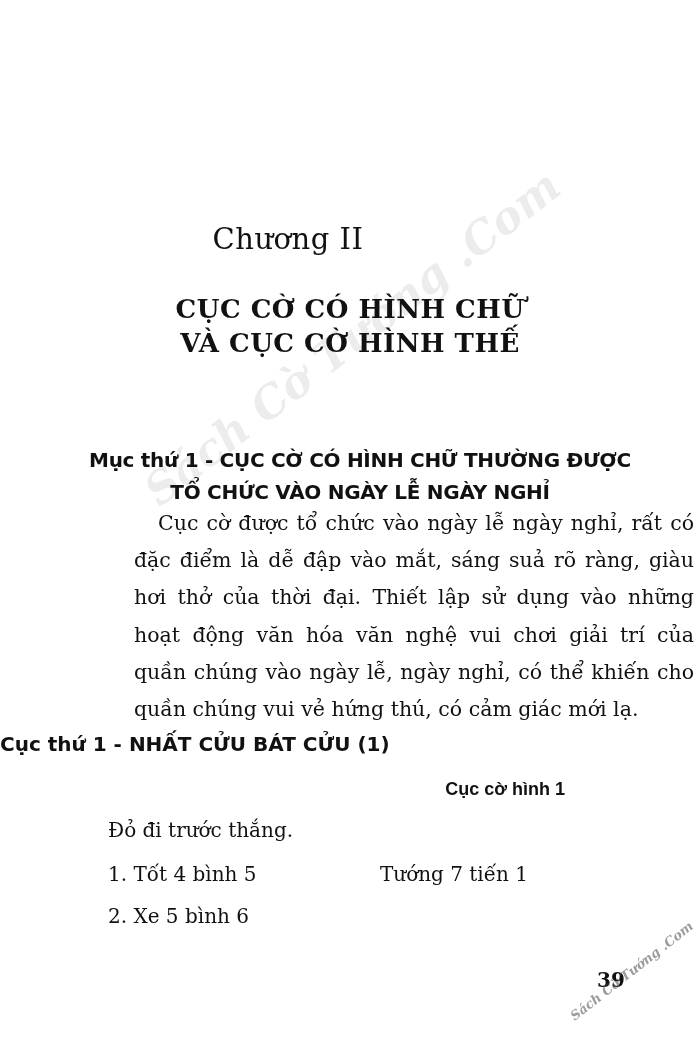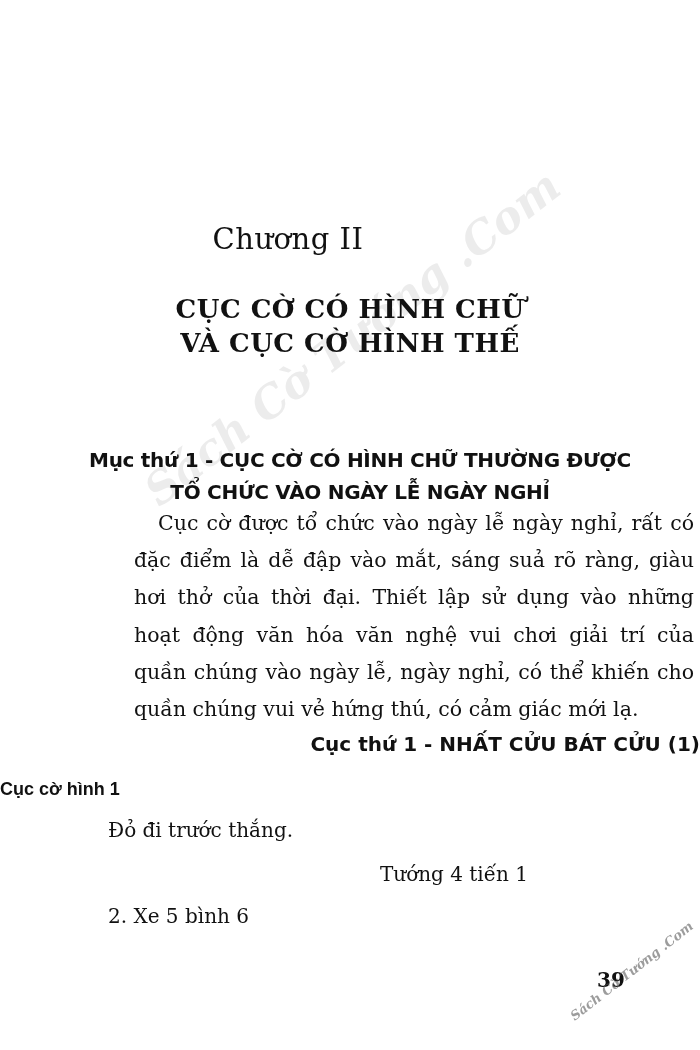--- a/index.html
+++ b/index.html
@@ -26,25 +26,25 @@
   .para {
     position: absolute; top: 505px; left: 108px; width: 560px;
     font-family: "DejaVu Serif", "Liberation Serif", serif; font-size: 20.5px; line-height: 37.2px;
     text-align: justify;
     margin-left: 26px;
   }
   .para .line { display: block; white-space: nowrap; text-align-last: justify; text-align: justify; width: 560px; }
   .para .line.first { padding-left: 24px; width: 536px; }
   .para .line.last { text-align-last: left; }
   .sub1 {
-    position: absolute; top: 732px; left: 0; width: 700px; text-align: right;
+    position: absolute; top: 732px; left: 0; width: 700px; text-align: left;
     font-family: "DejaVu Sans", "Liberation Sans", sans-serif; font-weight: bold; font-size: 20px;
   }
   .sub2 {
-    position: absolute; top: 779px; left: 0; width: 565px; text-align: left;
+    position: absolute; top: 779px; left: 0; width: 565px; text-align: right;
     font-family: "Liberation Sans", "DejaVu Sans", sans-serif; font-weight: bold; font-size: 18px;
   }
   .intro {
     position: absolute; top: 818px; left: 108px;
     font-family: "DejaVu Serif", "Liberation Serif", serif; font-size: 20px; text-align: center;
   }
   .moves { position: absolute; top: 862px; left: 108px; width: 420px; }
   .move-row { height: 42px; position: relative; font-family: "DejaVu Serif", "Liberation Serif", serif; font-size: 20px; }
   .move-row .red { position: absolute; left: 0; top: 0; }
   .move-row .black { position: absolute; right: 0; top: 0; }
@@ -85,21 +85,22 @@
     <span class="line">quần chúng vào ngày lễ, ngày nghỉ, có thể khiến cho</span>
     <span class="line last">quần chúng vui vẻ hứng thú, có cảm giác mới lạ.</span>
   </div>
 
   <div class="sub1">Cục thứ 1 - NHẤT CỬU BÁT CỬU (1)</div>
   <div class="sub2">Cục cờ hình 1</div>
   <div class="intro">Đỏ đi trước thắng.</div>
 
   <div class="moves">
     <div class="move-row">
-      <span class="black">Tướng 4 tiến 1</span>
+      <span class="red">1. Tốt 4 bình 5</span>
+      <span class="black">Tướng 7 tiến 1</span>
     </div>
     <div class="move-row">
       <span class="red">2. Xe 5 bình 6</span>
     </div>
   </div>
 
   <div class="pagenum">39</div>
   <div class="wm small">Sách Cờ Tướng .Com</div>
 </div>
 

